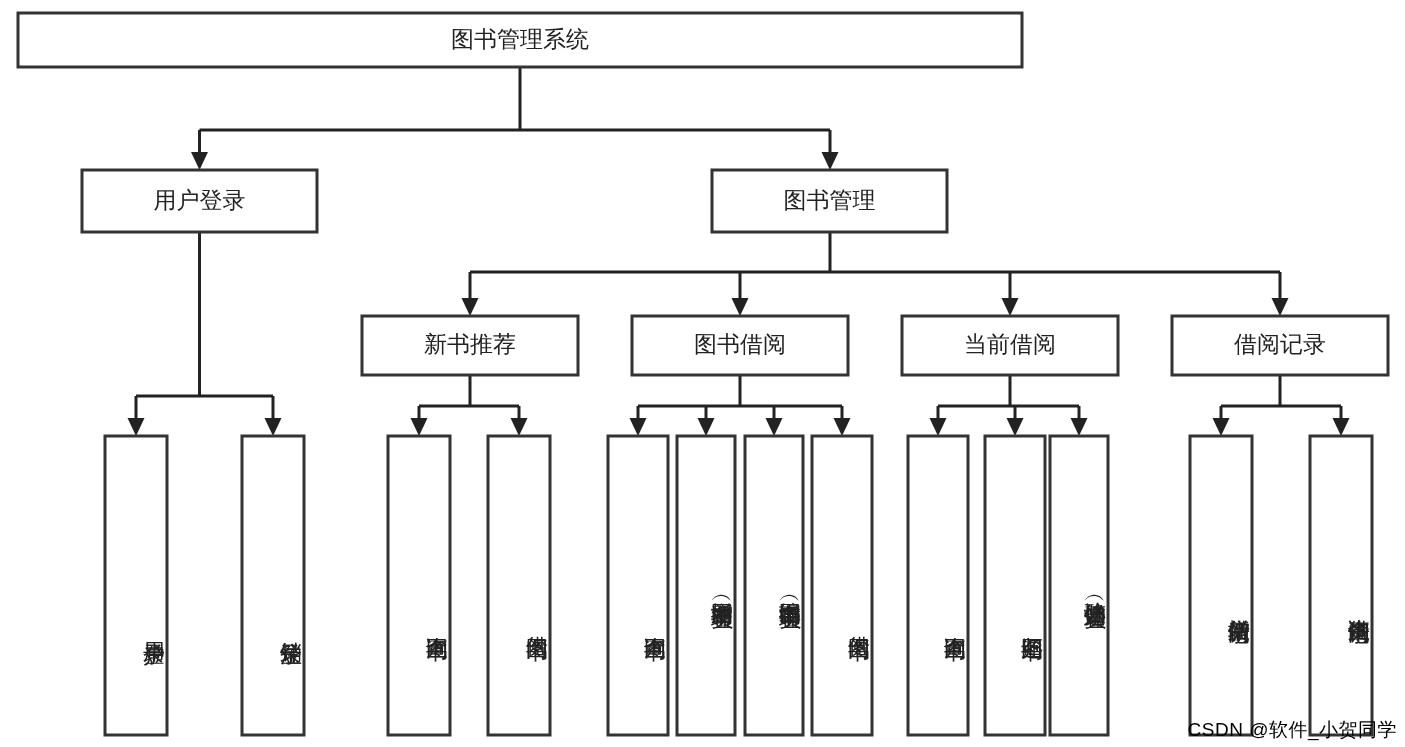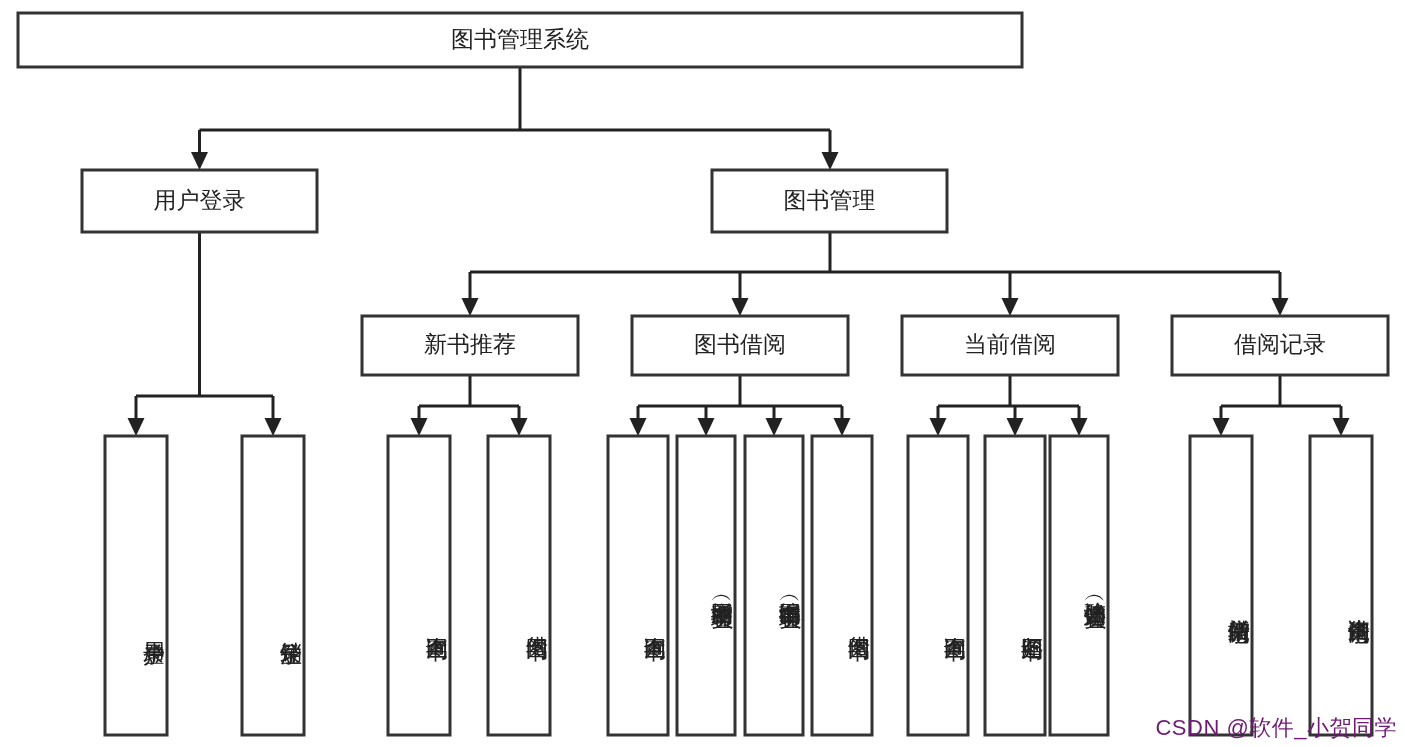--- a/index.html
+++ b/index.html
@@ -67,22 +67,22 @@
     display: flex;
     align-items: flex-start;
     justify-content: center;
     pointer-events: none;
   }
   .watermark {
     position: absolute;
     right: 8px;
     bottom: 4px;
     font-family: "Liberation Sans", "DejaVu Sans", sans-serif;
-    font-size: 22px;
-    color: #701a75;
+    font-size: 19px;
+    color: #000000;
     letter-spacing: 0.5px;
     white-space: nowrap;
   }
 </style>
 </head>
 <body>
 
 <div id="diagram-root">
 
   <svg id="flow-svg" viewBox="0 0 1405 747">

